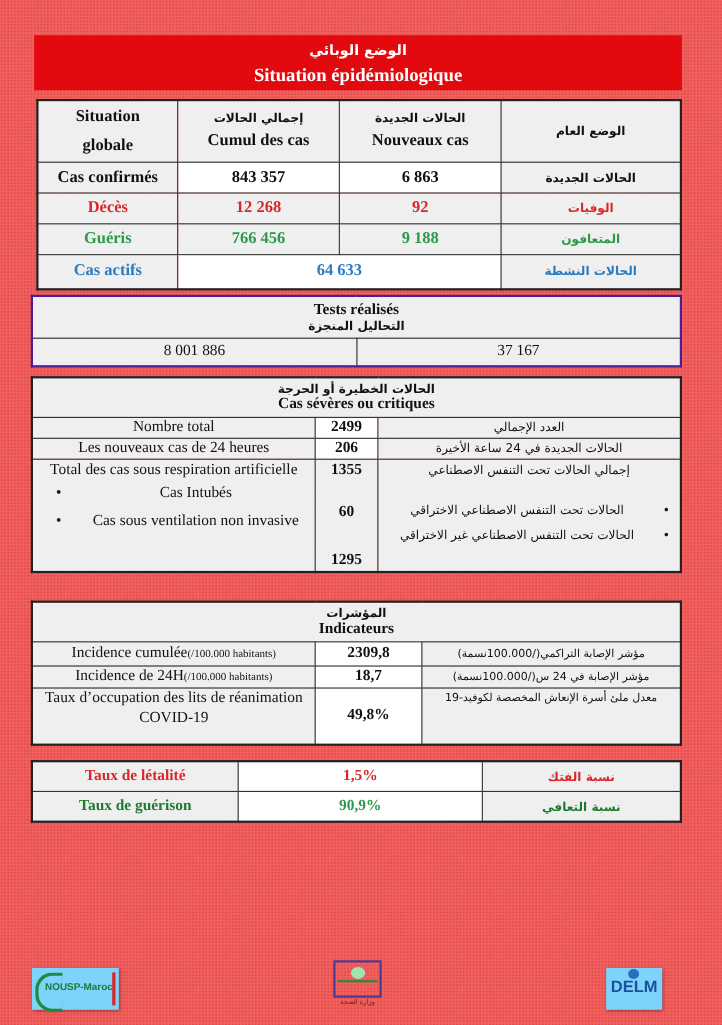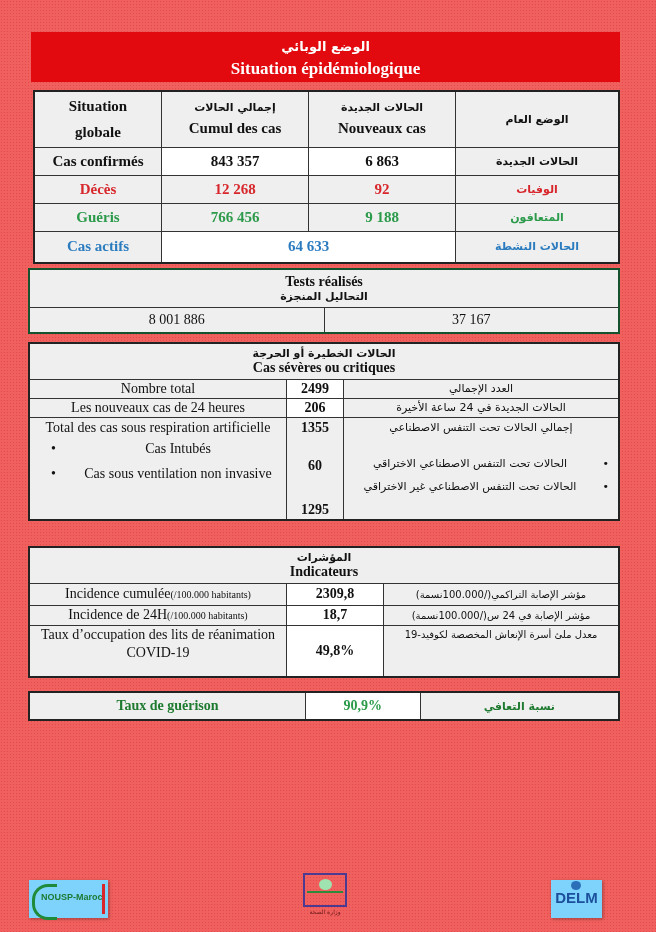--- a/index.html
+++ b/index.html
@@ -30,21 +30,21 @@
     .green { color: #2b9a4a; }
     .dkgreen { color: #1d7a2f; }
     .blue { color: #2b7bbf; }
 
     
     #t1 { left: 33px; top: 90px; width: 587px; border: 2px solid #222; }
     #t1 td { font-size: 15px; font-weight: bold; }
     #t1 .ar { font-size: 11px; }
 
     
-    #t2 { left: 28px; top: 268px; width: 592px; border: 2px solid #14532d; }
+    #t2 { left: 28px; top: 268px; width: 592px; border: 2px solid #4c1d95; }
     #t2 td { font-size: 14px; }
 
     
     #t3 { left: 28px; top: 342px; width: 592px; border: 2px solid #222; }
     #t3 td { font-size: 14px; }
     #t3 .ar { font-size: 11px; }
 
     
     #t4 { left: 28px; top: 546px; width: 592px; border: 2px solid #222; }
     #t4 td { font-size: 14px; }
@@ -198,20 +198,25 @@
   <tr class="grey" style="height:52px">
     <td style="vertical-align:top;line-height:18px">Taux d’occupation des lits de réanimation COVID-19</td>
     <td class="c bold white">49,8%</td>
     <td class="ar" style="vertical-align:top;line-height:17px">معدل ملئ أسرة الإنعاش المخصصة لكوفيد-19</td>
   </tr>
 </tbody>
   </table>
 
 <table id="t5">
   <tbody>
+      <tr>
+    <td class="grey red" style="width:180px">Taux de létalité</td>
+    <td class="c white red" style="width:215px">1,5%</td>
+    <td class="c grey ar red">نسبة الفتك</td>
+  </tr>
   <tr>
     <td class="grey dkgreen">Taux de guérison</td>
     <td class="c white green">90,9%</td>
     <td class="c grey ar dkgreen">نسبة التعافي</td>
   </tr>
 </tbody>
   </table>
 
 <div class="logo" style="left:29px;top:880px;width:79px;height:38px">
   <div style="position:absolute;left:3px;top:4px;width:22px;height:30px;border:3px solid #1f8a3a;border-right:none;border-radius:16px 0 0 16px"></div>

